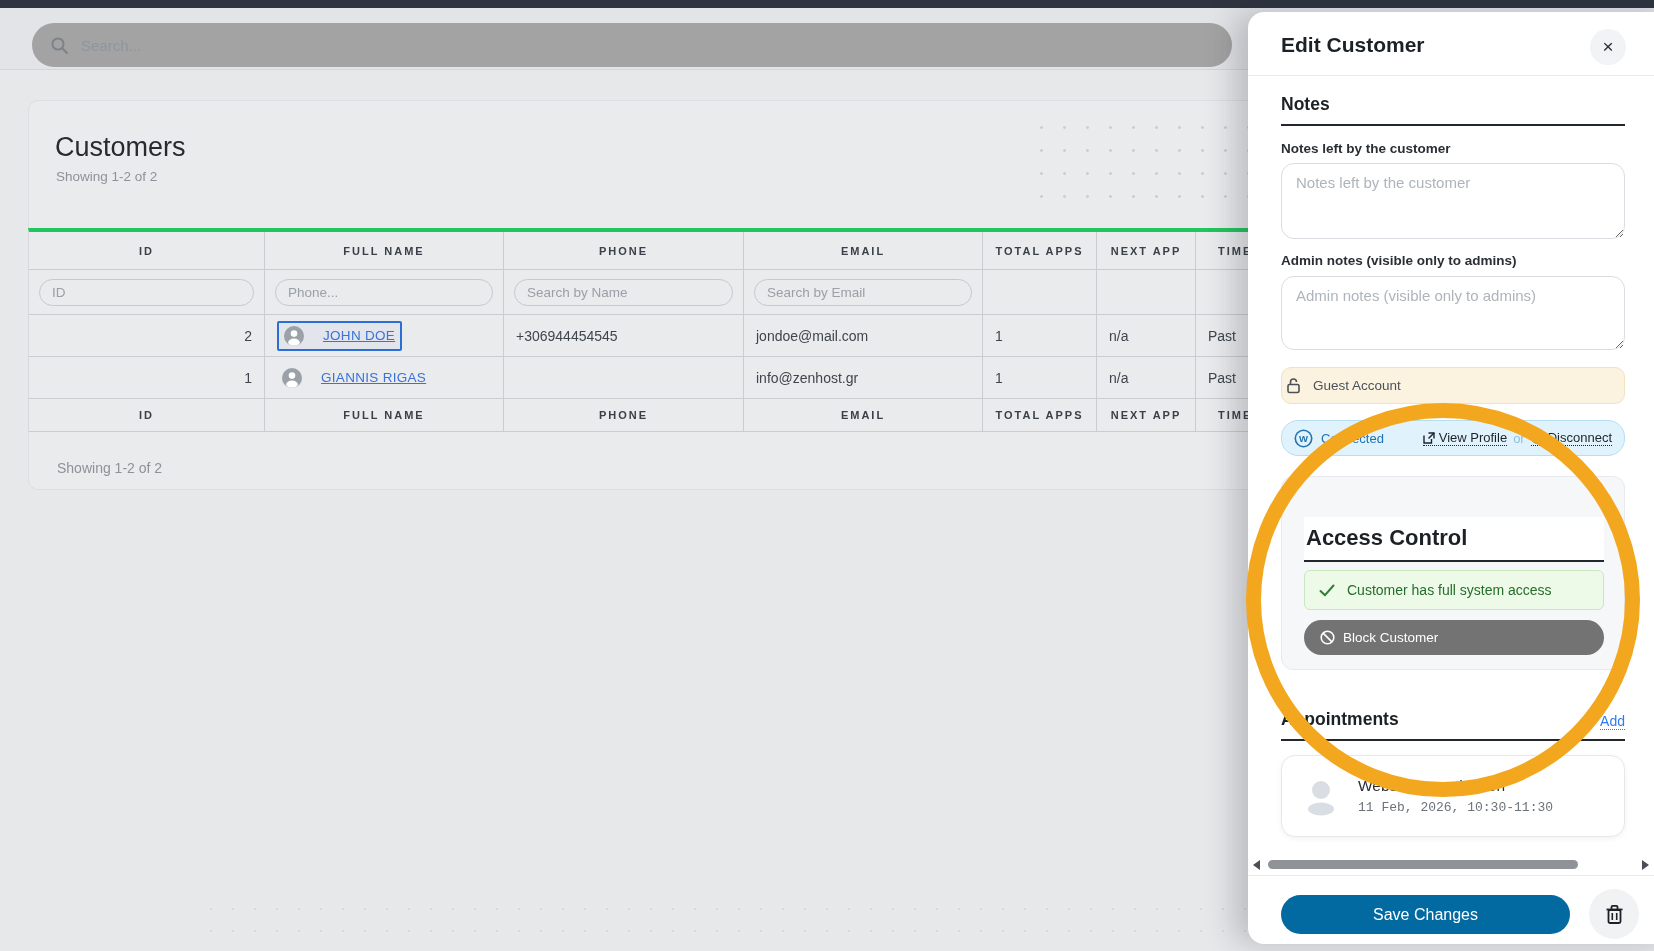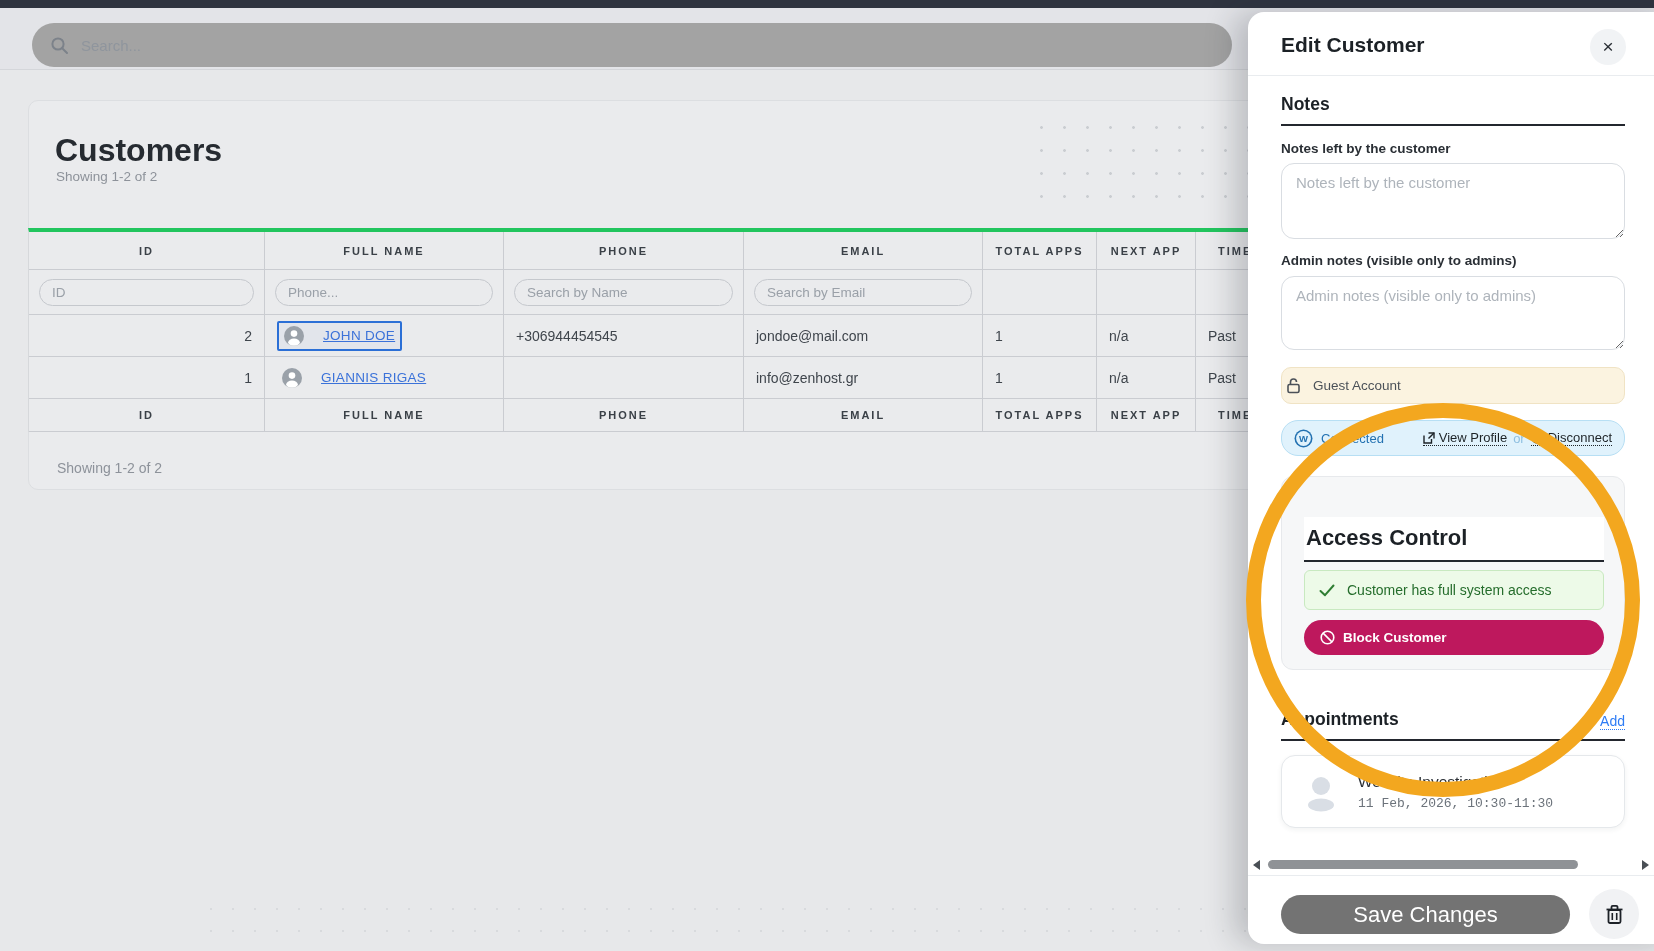--- a/index.html
+++ b/index.html
@@ -13,21 +13,21 @@
     border-bottom:1px solid #d4d6da; z-index:1;}
   #searchpill { left:32px; top:15px; width:1200px; height:44px; background:#a3a3a3;
     border-radius:22px; display:flex; align-items:center; padding-left:18px; gap:12px;}
   #searchpill input { border:none; background:transparent; outline:none; font-size:15px;
     color:#4a5058; width:900px; font-family:inherit;}
   #searchpill input::placeholder { color:#8f959d; }
 
   
   #card { left:28px; top:100px; width:1626px; height:390px; background:#eaebed;
     border:1px solid #dcdee1; border-radius:10px; z-index:2;}
-  #card-title { left:55px; top:132px; font-size:32px; color:#262b31; font-weight:700; z-index:3;}
+  #card-title { left:55px; top:132px; font-size:27px; color:#262b31; font-weight:400; z-index:3;}
   #card-sub { left:56px; top:169px; font-size:13.5px; color:#8d929a; z-index:3;}
   #dots-top { left:1030px; top:116px; width:220px; height:100px; z-index:3;
     background-image:radial-gradient(circle,#c2c5ca 1.3px,transparent 1.5px);
     background-size:23px 23px; opacity:.8;}
   #dots-bottom { left:200px; top:898px; width:1048px; height:53px; z-index:1;
     background-image:radial-gradient(circle,#c6c9ce 1.2px,transparent 1.4px);
     background-size:22px 22px; opacity:.45;}
 
   
   #table { left:28px; top:228px; width:1626px; border-top:4px solid #22c55e;
@@ -93,48 +93,48 @@
   #wp-or { color:#8fc0e0; }
 
   #access-card { top:464px; width:344px; height:194px; background:#f6f7f8;
     border:1px solid #e7e9ec; border-radius:12px;}
   #access-card .ainner { position:absolute; left:22px; width:300px; }
   #access-head { top:40px; background:#ffffff; padding:8px 4px 9px 2px;
     font-size:22px; font-weight:bold; color:#1c2126; border-bottom:2px solid #23272e;}
   #access-alert { top:93px; height:40px; background:#edfae8; border:1px solid #c8e9c0;
     border-radius:6px; display:flex; align-items:center; gap:12px; padding:0 14px;
     font-size:14px; font-weight:500; color:#256d2c;}
-  #block-btn { top:143px; height:35px; background:#be185d; border:none; color:#fff;
-    border-radius:18px; font-size:13.5px; font-weight:700; display:inline-flex;
+  #block-btn { top:143px; height:35px; background:#737373; border:none; color:#fff;
+    border-radius:18px; font-size:13.5px; font-weight:400; display:inline-flex;
     align-items:center; gap:8px; padding:0 16px; cursor:pointer; font-family:inherit;}
 
   #appts-head { top:697px; display:flex; align-items:flex-end; width:344px;}
   #add-link { margin-left:auto; display:inline-flex; gap:5px; align-items:center;
     font-size:14px; font-weight:normal; cursor:pointer; color:#2e7cf5;}
   #add-link .plus { color:#2e7cf5; font-size:16px;}
   #add-link .add-txt { border-bottom:1px dotted #2e7cf5; }
 
-  #appt-card { top:743px; width:344px; height:73px; background:#fff;
+  #appt-card { top:743px; width:344px; height:82px; background:#fff;
     border:1px solid #e5e8eb; border-radius:14px; box-shadow:0 2px 5px rgba(40,45,55,.06);
     display:flex; align-items:center; gap:16px; padding:0 18px; cursor:pointer;}
   #appt-title { font-size:15.5px; color:#2b3036; font-weight:500; margin-bottom:5px;}
   #appt-time { font-size:13px; color:#6c737b;font-family:Liberation Mono, monospace; }
 
   
   #hscroll { top:845px; left:0; width:418px; height:14px; }
   #hthumb { position:absolute; left:20px; top:3px; width:310px; height:9px;
     background:#8f9296; border-radius:5px; cursor:grab;}
   .sb-arrow { position:absolute; top:3px; width:0; height:0; cursor:pointer;
     border-top:5px solid transparent; border-bottom:5px solid transparent;}
   #sb-left { left:5px; border-right:7px solid #4a4f55; }
   #sb-right { left:394px; border-left:7px solid #4a4f55; }
 
   #p-footer-divider { left:0; top:863px; width:430px; border-top:1px solid #e9ecef;}
-  #save-btn { left:33px; top:883px; width:289px; height:39px; background:#737373;
-    border:none; border-radius:20px; color:#fff; font-size:22px; cursor:pointer;
+  #save-btn { left:33px; top:883px; width:289px; height:39px; background:#0369a1;
+    border:none; border-radius:20px; color:#fff; font-size:16px; cursor:pointer;
     font-family:inherit;}
   #trash-btn { left:341px; top:877px; width:50px; height:50px; border-radius:50%;
     background:#f1f2f4; border:none; cursor:pointer; display:flex; align-items:center;
     justify-content:center;}
 
   
   #ring { left:1246px; top:403px; width:394px; height:394px; border:15px solid #f3a71f;
     border-radius:50%; z-index:60; pointer-events:none;}
 
   svg { display:block; }

